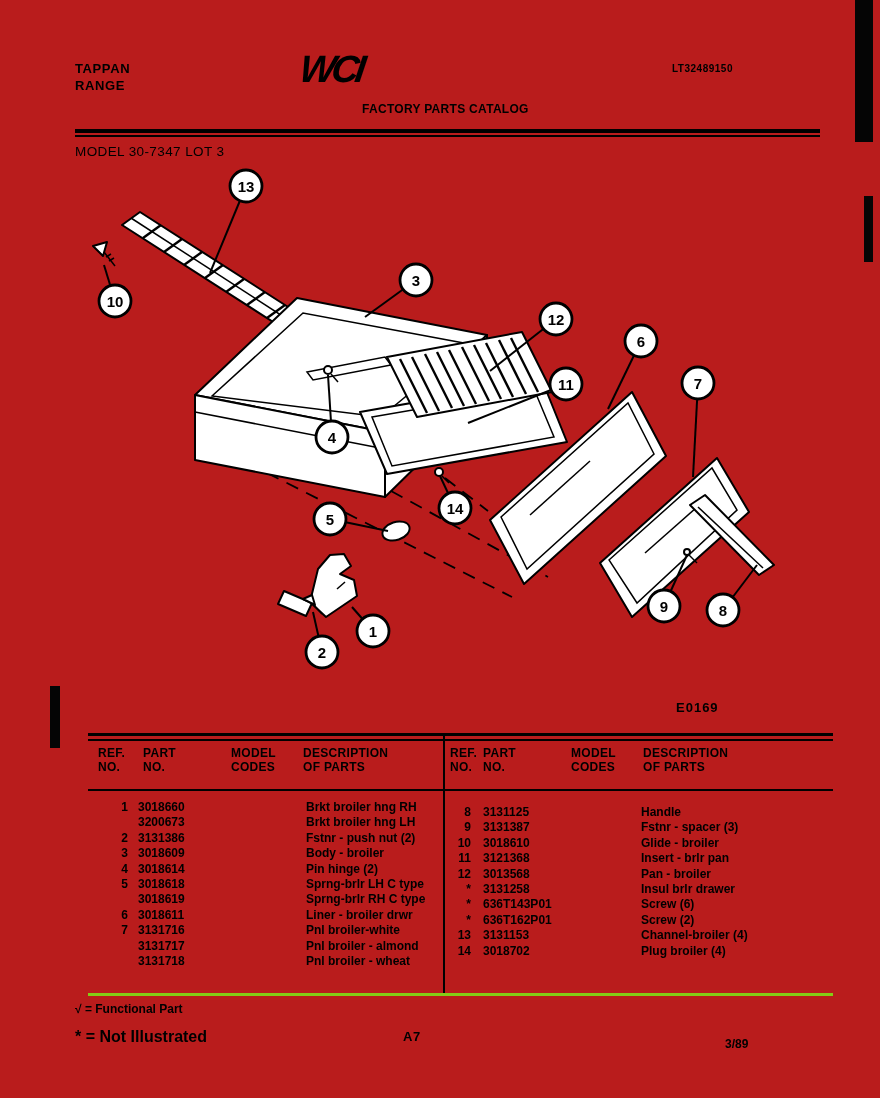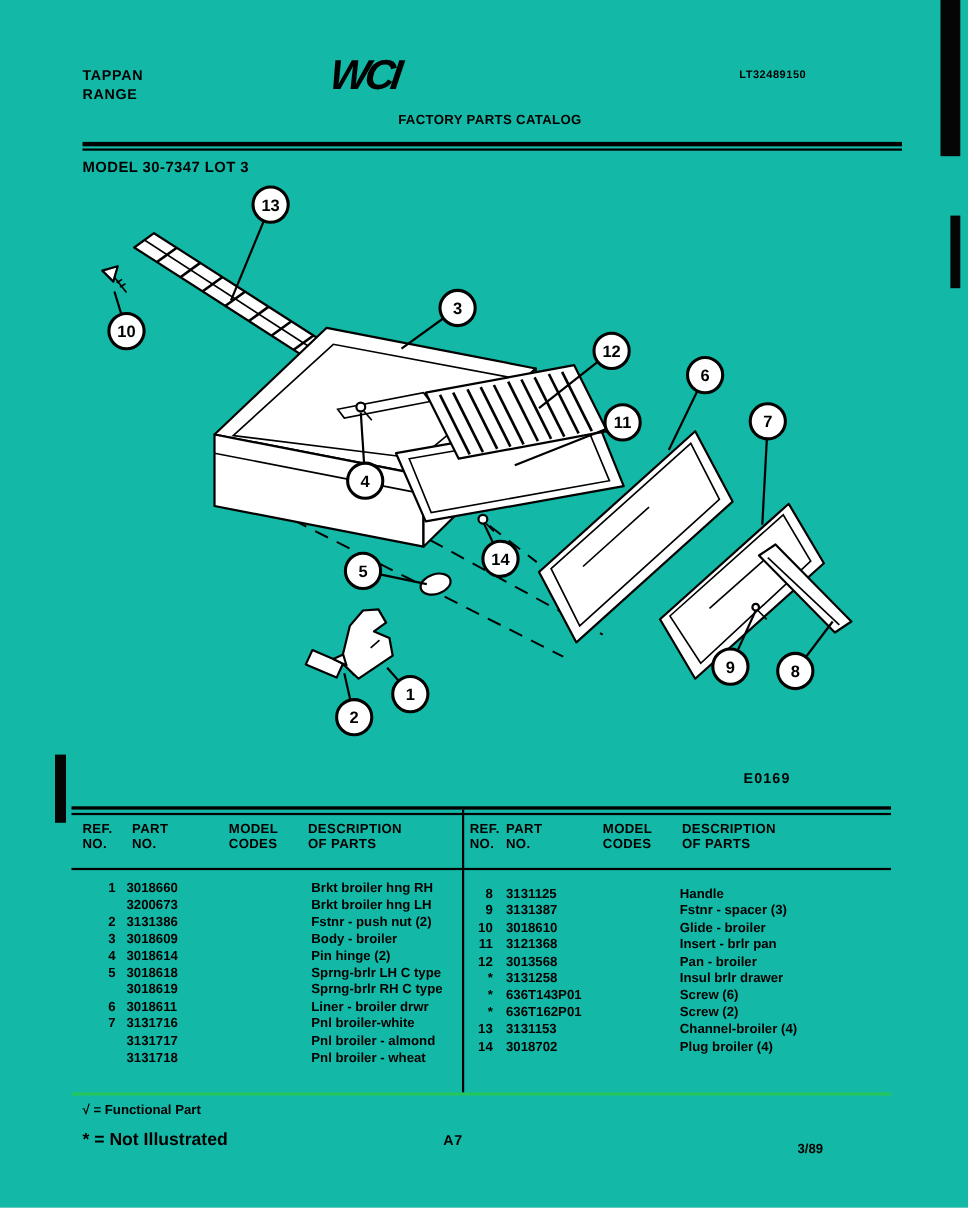--- a/index.html
+++ b/index.html
@@ -1,44 +1,44 @@
 <!DOCTYPE html>
 <html><head>
 <meta charset="utf-8">
 <style>
   html,body{margin:0;padding:0;background:#e8e8e8;}
-  .page{position:relative;width:880px;height:1098px;background:#14b8a6;overflow:hidden;
+  .page{position:relative;width:880px;height:1098px;background:#b91c1c;overflow:hidden;
         font-family:"Liberation Sans",sans-serif;color:#000;}
   
   .artifact{position:absolute;background:#050505;}
   .artifact-tr{left:855px;top:0;width:18px;height:142px;}
   .artifact-r2{left:864px;top:196px;width:9px;height:66px;}
   .artifact-l{left:50px;top:686px;width:10px;height:62px;}
   
   .brand{position:absolute;left:75px;top:60px;font-size:13px;font-weight:bold;line-height:17px;letter-spacing:.6px;}
   .logo{position:absolute;left:300px;top:48px;font-size:38px;font-weight:bold;font-style:italic;
         letter-spacing:-4px;transform:skewX(-8deg);}
   .catalog-title{position:absolute;left:362px;top:62px;font-size:12px;font-weight:bold;letter-spacing:.3px;margin-top:40px;}
   .pub{position:absolute;left:672px;top:63px;font-size:10px;font-weight:bold;letter-spacing:.5px;}
   .rule{position:absolute;left:75px;top:129px;width:745px;border-top:4px solid #000;}
   .rule::after{content:"";display:block;height:1.5px;background:#000;margin-top:2px;}
-  .model-line{position:absolute;left:75px;top:144px;font-size:13.5px;font-weight:bold;letter-spacing:.4px;text-align:center;}
+  .model-line{position:absolute;left:75px;top:144px;font-size:13.5px;font-weight:normal;letter-spacing:.4px;text-align:center;}
   
   .diagram{position:absolute;left:60px;top:165px;}
   .part{fill:#fff;stroke:#000;stroke-width:2;stroke-linejoin:round;}
   .pline{fill:none;stroke:#000;stroke-width:1.5;}
   .slat{stroke:#000;stroke-width:2.4;}
   .dash{stroke:#000;stroke-width:1.8;stroke-dasharray:13 9;fill:none;}
   .leader{stroke:#000;stroke-width:2;}
   .callout-circle{fill:#fff;stroke:#000;stroke-width:2.8;}
   .callout-num{font:bold 15px "Liberation Sans",sans-serif;text-anchor:middle;}
   .figcode{font:bold 13px "Liberation Sans",sans-serif;letter-spacing:1px;}
   
-  .ptable{position:absolute;left:65px;top:733px;width:745px;height:257px;
-          border-top:3px solid #000;border-bottom:3px solid #22c55e;font-weight:bold;}
+  .ptable{position:absolute;left:88px;top:733px;width:745px;height:257px;
+          border-top:3px solid #000;border-bottom:3px solid #84cc16;font-weight:bold;}
   .ptable::before{content:"";position:absolute;left:0;right:0;top:3px;height:1.5px;background:#000;}
   .thead{position:absolute;left:0;right:0;top:0;height:53px;border-bottom:2.5px solid #000;}
   .th{position:absolute;top:10px;font-size:12px;line-height:14px;white-space:pre-line;letter-spacing:.3px;}
   .vdivider{position:absolute;left:355px;top:0;bottom:0;width:2px;background:#000;}
   .tbody{position:absolute;font-size:12px;line-height:15.4px;white-space:nowrap;}
   .tbody-left{left:0;top:64px;width:353px;}
   .tbody-right{left:357px;top:69px;width:386px;}
   .trow{display:grid;column-gap:10px;}
   .tbody-left .trow{grid-template-columns:30px 104px 44px 1fr;padding-left:10px;}
   .tbody-right .trow{grid-template-columns:26px 76px 58px 1fr;column-gap:12px;padding-left:0;}

